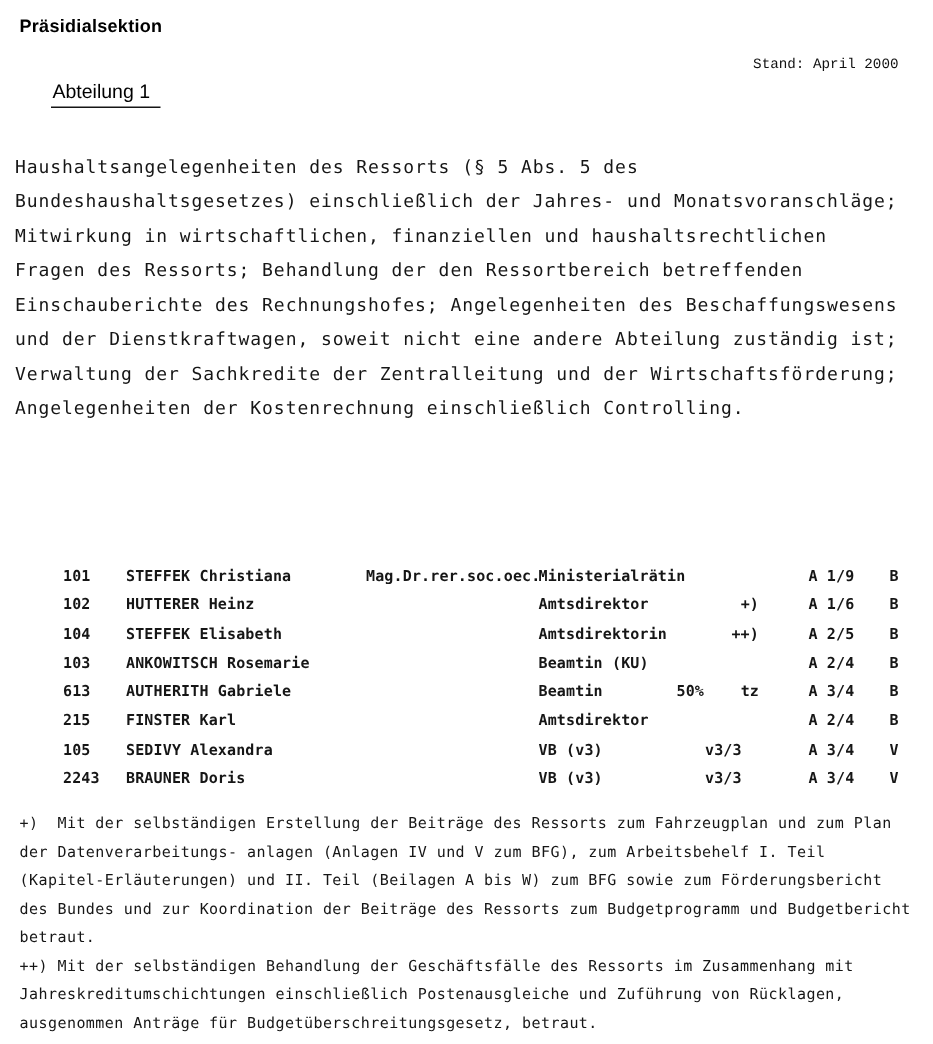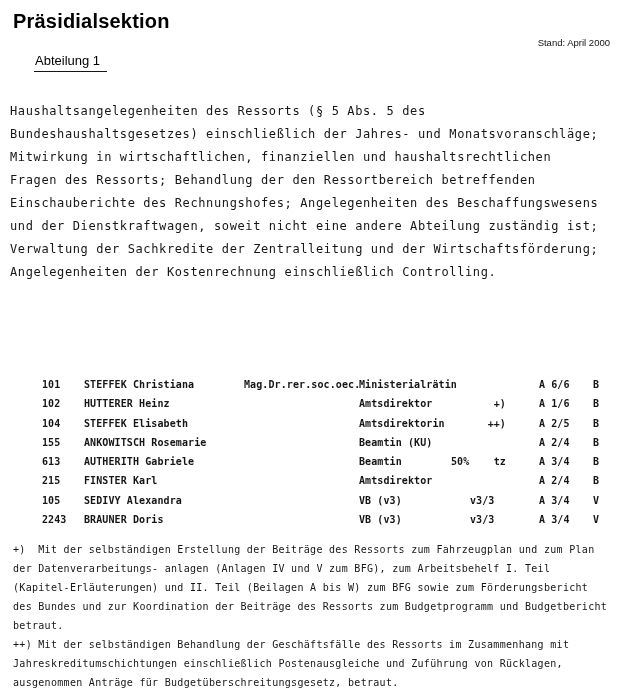--- a/index.html
+++ b/index.html
@@ -10,25 +10,25 @@
     color:#161616;
     overflow:hidden;
     font-family:"DejaVu Sans Mono", monospace;
   }
   .abs{position:absolute;white-space:pre;}
 
   
   #section-title{
     left:13px;top:10px;
     font-family:"Liberation Sans", sans-serif;
-    font-weight:bold;font-size:20px;letter-spacing:0.2px;color:#000;
+    font-weight:bold;font-size:12px;letter-spacing:0.2px;color:#000;
   }
   #stand-date{
-    right:12px;top:37px;
-    font-family:Liberation Sans, sans-serif;
+    right:23px;top:37px;
+    font-family:Liberation Mono, monospace;
     font-size:9.5px;color:#111;
   }
   #department-title{
     left:34px;top:53px;
     font-family:"Liberation Sans", sans-serif;
     font-size:13px;color:#000;
     padding:0 7px 3px 1px;
     border-bottom:1.6px solid #151515;
   }
 
@@ -65,21 +65,21 @@
   <div id="description" class="abs"><div class="dline">Haushaltsangelegenheiten des Ressorts (§ 5 Abs. 5 des</div><div class="dline">Bundeshaushaltsgesetzes) einschließlich der Jahres- und Monatsvoranschläge;</div><div class="dline">Mitwirkung in wirtschaftlichen, finanziellen und haushaltsrechtlichen</div><div class="dline">Fragen des Ressorts; Behandlung der den Ressortbereich betreffenden</div><div class="dline">Einschauberichte des Rechnungshofes; Angelegenheiten des Beschaffungswesens</div><div class="dline">und der Dienstkraftwagen, soweit nicht eine andere Abteilung zuständig ist;</div><div class="dline">Verwaltung der Sachkredite der Zentralleitung und der Wirtschaftsförderung;</div><div class="dline">Angelegenheiten der Kostenrechnung einschließlich Controlling.</div></div>
 
   <div id="personnel" class="abs"><div class="trow">
     <span class="c c-id">101</span>
     <span class="c c-name">STEFFEK Christiana</span>
     <span class="c c-acad">Mag.Dr.rer.soc.oec.</span>
     <span class="c c-func">Ministerialrätin</span>
     <span class="c c-notea"></span>
     <span class="c c-noteb"></span>
     <span class="c c-notec"></span>
-    <span class="c c-grade">A 6/6</span>
+    <span class="c c-grade">A 1/9</span>
     <span class="c c-status">B</span>
   </div><div class="trow">
     <span class="c c-id">102</span>
     <span class="c c-name">HUTTERER Heinz</span>
     <span class="c c-acad"></span>
     <span class="c c-func">Amtsdirektor</span>
     <span class="c c-notea"></span>
     <span class="c c-noteb"></span>
     <span class="c c-notec">+)</span>
     <span class="c c-grade">A 1/6</span>
@@ -88,21 +88,21 @@
     <span class="c c-id">104</span>
     <span class="c c-name">STEFFEK Elisabeth</span>
     <span class="c c-acad"></span>
     <span class="c c-func">Amtsdirektorin</span>
     <span class="c c-notea"></span>
     <span class="c c-noteb"></span>
     <span class="c c-notec">++)</span>
     <span class="c c-grade">A 2/5</span>
     <span class="c c-status">B</span>
   </div><div class="trow">
-    <span class="c c-id">155</span>
+    <span class="c c-id">103</span>
     <span class="c c-name">ANKOWITSCH Rosemarie</span>
     <span class="c c-acad"></span>
     <span class="c c-func">Beamtin (KU)</span>
     <span class="c c-notea"></span>
     <span class="c c-noteb"></span>
     <span class="c c-notec"></span>
     <span class="c c-grade">A 2/4</span>
     <span class="c c-status">B</span>
   </div><div class="trow">
     <span class="c c-id">613</span>

